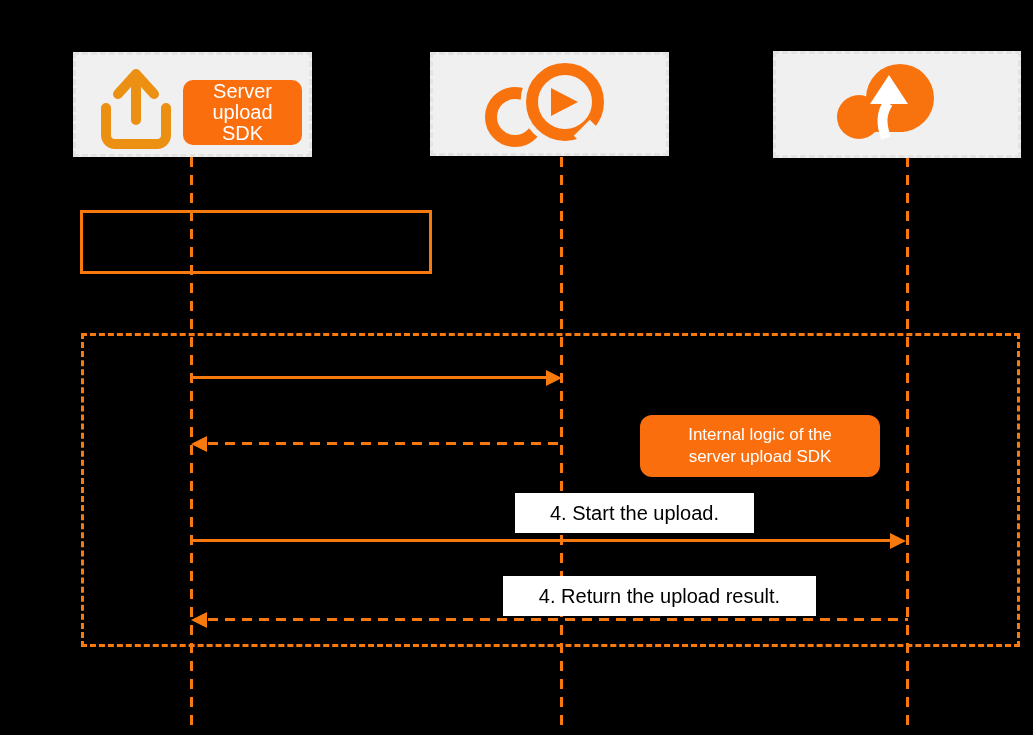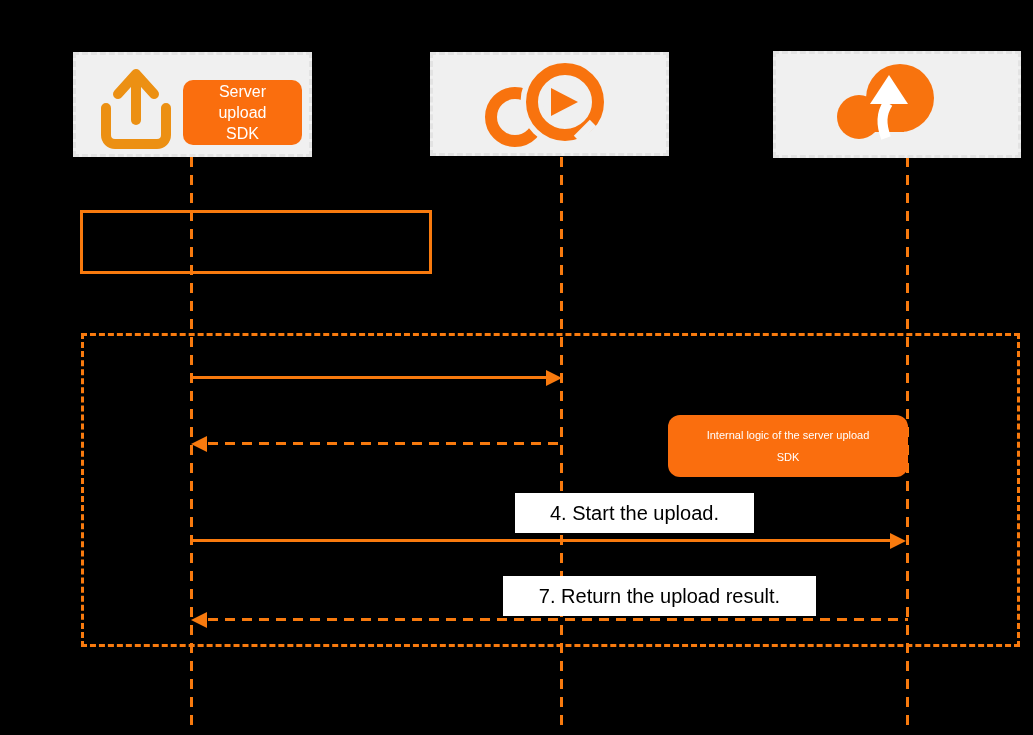--- a/index.html
+++ b/index.html
@@ -16,21 +16,21 @@
   .actor-1{left:73px;top:52px;width:239px;height:105px;}
   .actor-2{left:430px;top:52px;width:239px;height:104px;}
   .actor-3{left:773px;top:51px;width:248px;height:107px;}
   .actor-icon{position:absolute;}
   .icon-upload{left:16px;top:3px;}
   .icon-vod{left:44px;top:6px;}
   .icon-cloudup{left:56px;top:2px;}
   .sdk-badge{
     position:absolute;left:107px;top:25px;width:119px;height:65px;box-sizing:border-box;
     background:var(--fill_orange,#FA6E0E);border-radius:10px;
-    color:#fff;font-size:16px;line-height:21px;text-align:center;
+    color:#fff;font-size:20px;line-height:21px;text-align:center;
     display:flex;align-items:center;justify-content:center;padding:2px 30px;
   }
   
   .lifeline{
     position:absolute;top:157px;width:3px;height:570px;
     background:repeating-linear-gradient(180deg,var(--line_orange,#F87A0E) 0 10px,transparent 10px 18px);
   }
   .ll-1{left:190px;} .ll-2{left:560px;} .ll-3{left:906px;}
   
   .empty-rect{
@@ -63,22 +63,22 @@
     position:absolute;box-sizing:border-box;background:var(--label_bg,#FFFFFF);
     color:var(--label_text,#000000);font-size:20px;display:flex;align-items:center;justify-content:center;
     white-space:nowrap;z-index:4;margin-left:16px;
   }
   .label-4{left:499px;top:493px;width:239px;height:40px;}
   .label-5{left:487px;top:576px;width:313px;height:40px;}
   
   .note-box{
     position:absolute;left:640px;top:415px;width:240px;height:62px;box-sizing:border-box;
     background:var(--fill_orange,#FA6E0E);border-radius:12px;color:#fff;
-    font-size:11px;line-height:22px;text-align:center;
-    display:flex;align-items:center;justify-content:center;padding:4px 30px;z-index:4;margin-left:28px;
+    font-size:17px;line-height:22px;text-align:center;
+    display:flex;align-items:center;justify-content:center;padding:4px 30px;z-index:4;
   }
 </style>
 </head>
 <body>
 
 <div class="stage">
 
   <div class="lifeline ll-1"></div>
   <div class="lifeline ll-2"></div>
   <div class="lifeline ll-3"></div>
@@ -130,15 +130,15 @@
   <div class="head head-l m2-head"></div>
 
   <div class="note-box">Internal logic of the server upload SDK</div>
 
   <div class="msg-line m4-line"></div>
   <div class="head head-r m4-head"></div>
   <div class="msg-label label-4">4. Start the upload.</div>
 
   <div class="msg-line dashed m5-line"></div>
   <div class="head head-l m5-head"></div>
-  <div class="msg-label label-5">7. Return the upload result.</div>
+  <div class="msg-label label-5">4. Return the upload result.</div>
 
 </div>
 
 </body></html>

